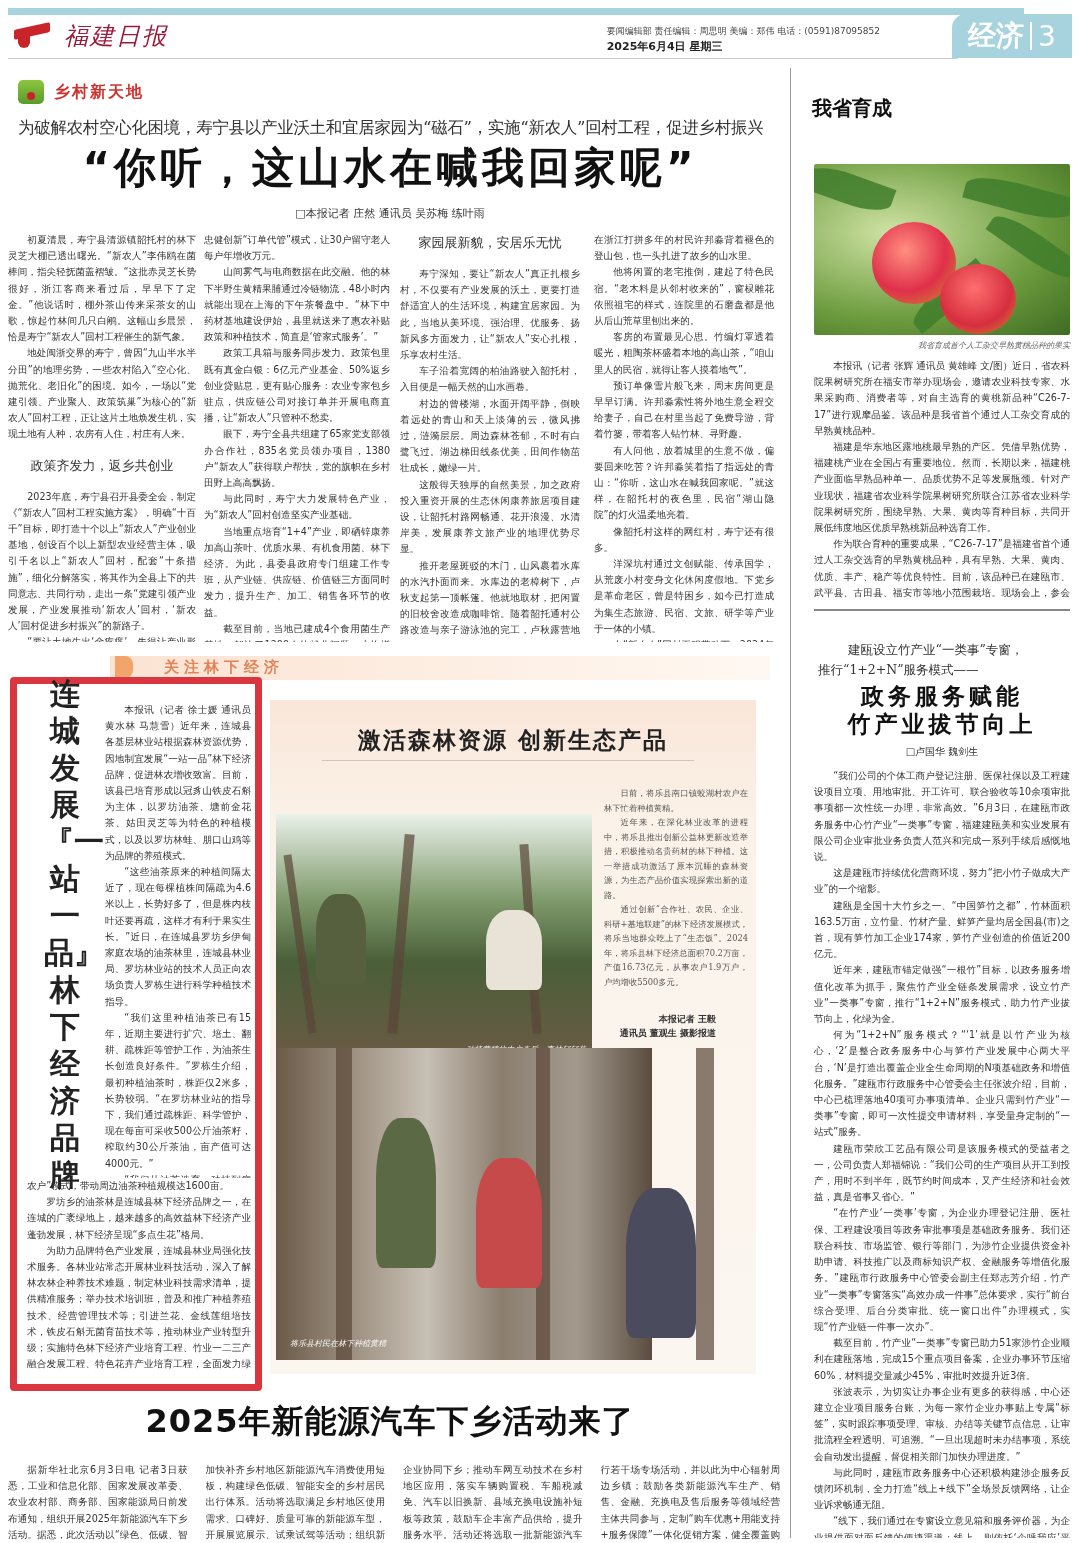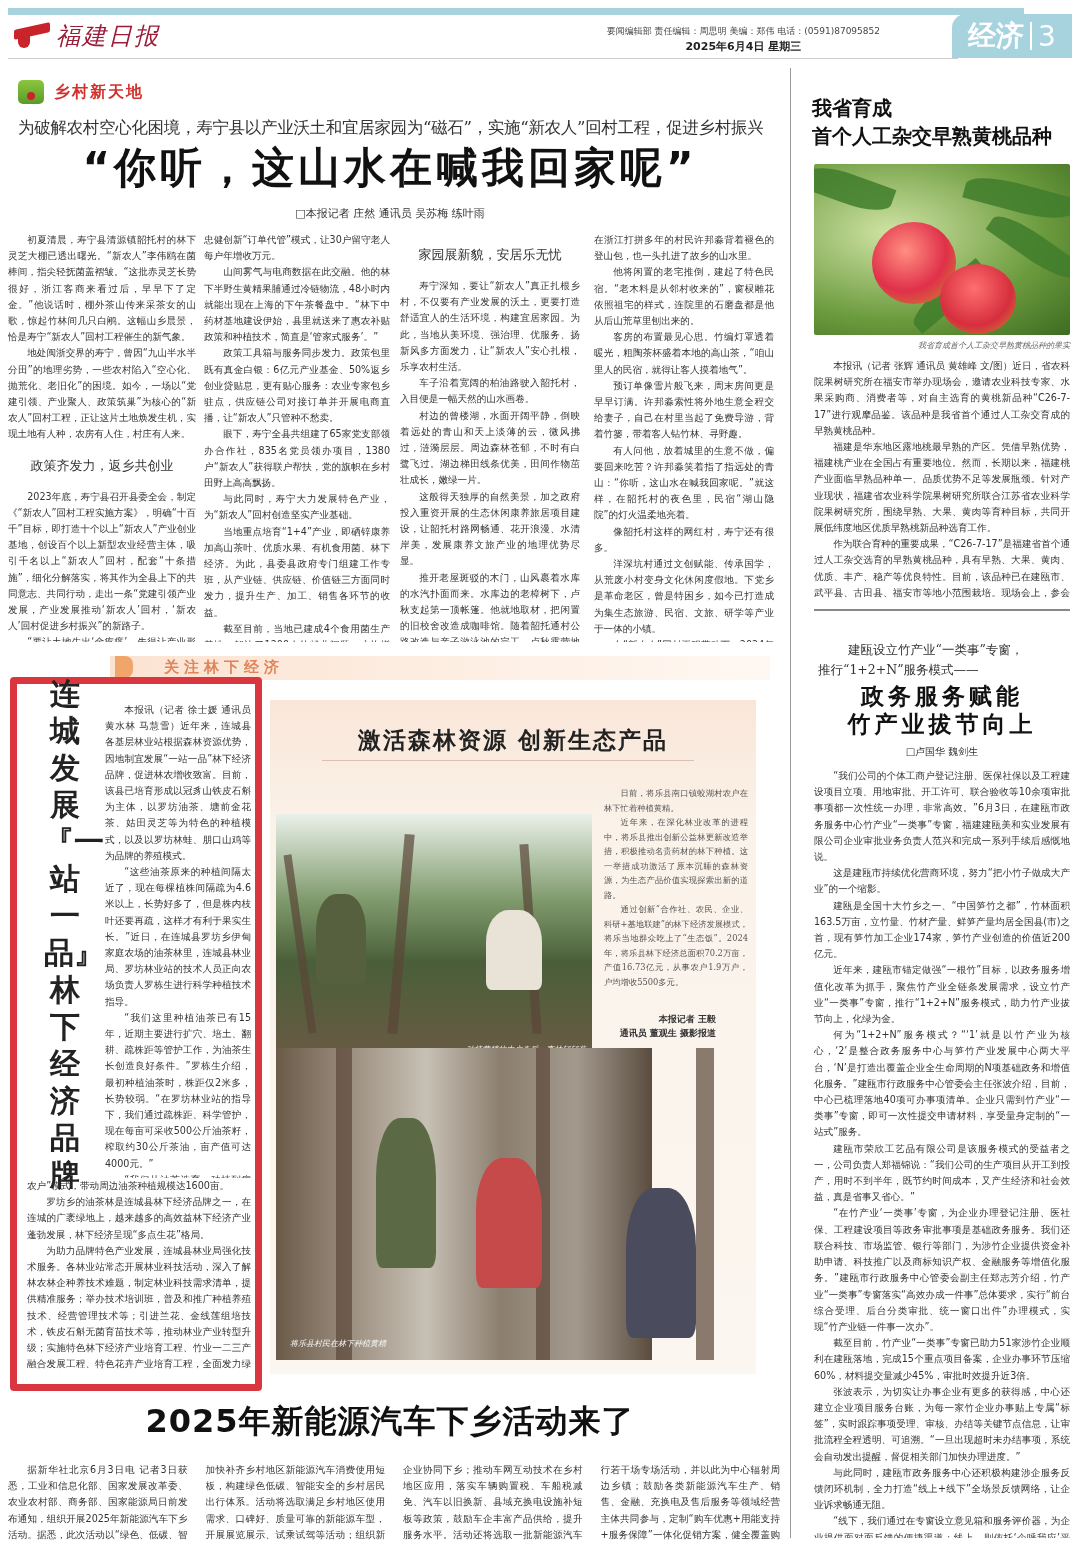--- a/index.html
+++ b/index.html
@@ -1,23 +1,23 @@
 <!DOCTYPE html>
 <html><head>
 <meta charset="utf-8">
 <style>
 *{box-sizing:border-box;margin:0;padding:0}
 body{width:1080px;height:1543px;background:#fff;font-family:"DejaVu Sans",sans-serif;color:#222;position:relative;overflow:hidden}
 .topbar{position:absolute;left:8px;top:8px;width:1016px;height:7px;background:#a7d3de}
-.masthead-logo{position:absolute;left:14px;top:20px;display:flex;align-items:center;gap:6px}
+.masthead-logo{position:absolute;left:14px;top:20px;display:flex;align-items:center;gap:14px}
 .logo-mark{width:36px;height:28px;position:relative}
 .logo-mark:before{content:"";position:absolute;left:0;top:4px;width:36px;height:10px;background:#c8242a;transform:skewY(-12deg);border-radius:2px}
 .logo-mark:after{content:"";position:absolute;left:4px;top:12px;width:12px;height:14px;background:#c8242a;border-radius:0 0 6px 6px}
 .logo-text{font-family:"DejaVu Serif",serif;font-style:italic;color:#9b1d3a;font-size:24px;letter-spacing:2px}
-.head-meta{position:absolute;right:200px;top:24px;text-align:center;font-size:9px;color:#444;line-height:15px}
+.head-meta{position:absolute;right:200px;top:24px;text-align:left;font-size:9px;color:#444;line-height:15px}
 .head-meta .date{font-size:11px;font-weight:bold;color:#222}
 .section-tab{position:absolute;right:8px;top:14px;width:120px;height:44px;background:#a7d3de;border-radius:14px 0 0 0;display:flex;align-items:center;justify-content:center;color:#fff;font-size:28px;font-weight:bold;gap:6px}
 .section-tab .bar{width:2px;height:28px;background:#fff}
 .section-tab .num{font-weight:normal}
 .head-rule{position:absolute;left:8px;top:58px;width:950px;height:1px;background:#ccc}
 .column-badge{position:absolute;left:18px;top:80px;display:flex;align-items:center;gap:10px}
 .badge-icon{width:26px;height:24px;border-radius:5px;background:linear-gradient(#8cc63f,#5a9a2a);position:relative}
 .badge-icon:after{content:"";position:absolute;left:9px;top:12px;width:8px;height:8px;border-radius:50%;background:#c8242a}
 .badge-text{color:#d2322d;font-size:16px;font-weight:bold;letter-spacing:2px}
 .subhead{position:absolute;left:18px;top:117px;width:745px;font-size:16.5px;color:#333;font-family:"DejaVu Serif",serif;white-space:nowrap;overflow:hidden;letter-spacing:-0.3px}
@@ -97,21 +97,21 @@
   <p class="body-text" style="text-indent:0">忠健创新“订单代管”模式，让30户留守老人每户年增收万元。</p>
   <p class="body-text">山间雾气与电商数据在此交融。他的林下半野生黄精果脯通过冷链物流，48小时内就能出现在上海的下午茶餐盘中。“林下中药材基地建设伊始，县里就送来了惠农补贴政策和种植技术，简直是‘管家式服务’。”</p>
   <p class="body-text">政策工具箱与服务同步发力。政策包里既有真金白银：6亿元产业基金、50%返乡创业贷贴息，更有贴心服务：农业专家包乡驻点，供应链公司对接订单并开展电商直播，让“新农人”只管种不愁卖。</p>
   <p class="body-text">眼下，寿宁全县共组建了65家党支部领办合作社，835名党员领办项目，1380户“新农人”获得联户帮扶，党的旗帜在乡村田野上高高飘扬。</p>
   <p class="body-text">与此同时，寿宁大力发展特色产业，为“新农人”回村创造坚实产业基础。</p>
   <p class="body-text">当地重点培育“1+4”产业，即硒锌康养加高山茶叶、优质水果、有机食用菌、林下经济。为此，县委县政府专门组建工作专班，从产业链、供应链、价值链三方面同时发力，提升生产、加工、销售各环节的收益。</p>
   <p class="body-text">截至目前，当地已建成4个食用菌生产基地，解决了1200人的就业问题，户均增收4万~10万元；并推出“寿宁乌茶”品牌带动茶产业发展，茶园亩均收入从8000元提高到1.6万元。</p>
 
 </div>
 <div class="col" style="left:400px;top:232px;width:180px;height:410px">
-  <div class="sub-h" style="margin-top:14px">家园展新貌，安居乐无忧</div>
+  <div class="sub-h" style="margin-top:2px">家园展新貌，安居乐无忧</div>
   <p class="body-text">寿宁深知，要让“新农人”真正扎根乡村，不仅要有产业发展的沃土，更要打造舒适宜人的生活环境，构建宜居家园。为此，当地从美环境、强治理、优服务、扬新风多方面发力，让“新农人”安心扎根，乐享农村生活。</p>
   <p class="body-text">车子沿着宽阔的柏油路驶入韶托村，入目便是一幅天然的山水画卷。</p>
   <p class="body-text">村边的曾楼湖，水面开阔平静，倒映着远处的青山和天上淡薄的云，微风拂过，涟漪层层。周边森林苍郁，不时有白鹭飞过。湖边梯田线条优美，田间作物茁壮成长，嫩绿一片。</p>
   <p class="body-text">这般得天独厚的自然美景，加之政府投入重资开展的生态休闲康养旅居项目建设，让韶托村路网畅通、花开浪漫、水清岸美，发展康养文旅产业的地理优势尽显。</p>
   <p class="body-text">推开老屋斑驳的木门，山风裹着水库的水汽扑面而来。水库边的老樟树下，卢秋支起第一顶帐篷。他就地取材，把闲置的旧校舍改造成咖啡馆。随着韶托通村公路改造与亲子游泳池的完工，卢秋露营地里的帐篷也越支越多。每当节假日的夜晚，咖啡吧里磨豆机的声响混着山雀的啼叫，帐篷里人影晃动，泳池里孩子戏水玩闹，烧烤架上炭火噼啪作响，这方山水热闹起来了。</p>
 
 </div>
 <div class="col" style="left:594px;top:232px;width:180px;height:410px">
   <p class="body-text" style="text-indent:0">在浙江打拼多年的村民许邦淼背着褪色的登山包，也一头扎进了故乡的山水里。</p>
   <p class="body-text">他将闲置的老宅推倒，建起了特色民宿。“老木料是从邻村收来的”，窗棂雕花依照祖宅的样式，连院里的石磨盘都是他从后山荒草里刨出来的。</p>
@@ -120,21 +120,20 @@
   <p class="body-text">有人问他，放着城里的生意不做，偏要回来吃苦？许邦淼笑着指了指远处的青山：“你听，这山水在喊我回家呢。”就这样，在韶托村的夜色里，民宿“湖山隐院”的灯火温柔地亮着。</p>
   <p class="body-text">像韶托村这样的网红村，寿宁还有很多。</p>
   <p class="body-text">洋深坑村通过文创赋能、传承国学，从荒废小村变身文化休闲度假地。下党乡是革命老区，曾是特困乡，如今已打造成为集生态旅游、民宿、文旅、研学等产业于一体的小镇。</p>
   <p class="body-text">在“新农人”回村工程带动下，2024年全年，寿宁旅游人数536.97万人次，同比增长14.2%；旅游花费42.21亿元，同比增长19.0%。</p>
 
 </div>
 
 <div class="right-divider"></div>
 <div class="peach-title">
   <div>我省育成</div>
-  <div>首个人工杂交早熟黄桃品种</div>
 </div>
 <div class="peach-img">
   <div class="leaf" style="left:-10px;top:10px;width:90px;height:30px;transform:rotate(20deg)"></div>
   <div class="leaf" style="left:150px;top:20px;width:110px;height:28px;transform:rotate(15deg)"></div>
   <div class="leaf" style="left:170px;top:70px;width:100px;height:26px;transform:rotate(35deg)"></div>
   <div class="leaf" style="left:90px;top:120px;width:90px;height:24px;transform:rotate(-40deg)"></div>
   <div class="peach" style="left:58px;top:58px;width:84px;height:82px;background:radial-gradient(circle at 40% 35%,#ff8f80,#e0304a 55%,#c8922f)"></div>
   <div class="peach" style="left:126px;top:100px;width:76px;height:70px;background:radial-gradient(circle at 45% 35%,#ff6f6f,#d62e3e 60%,#c9932a)"></div>
 </div>
 <div class="peach-caption">我省育成首个人工杂交早熟黄桃品种的果实</div>

